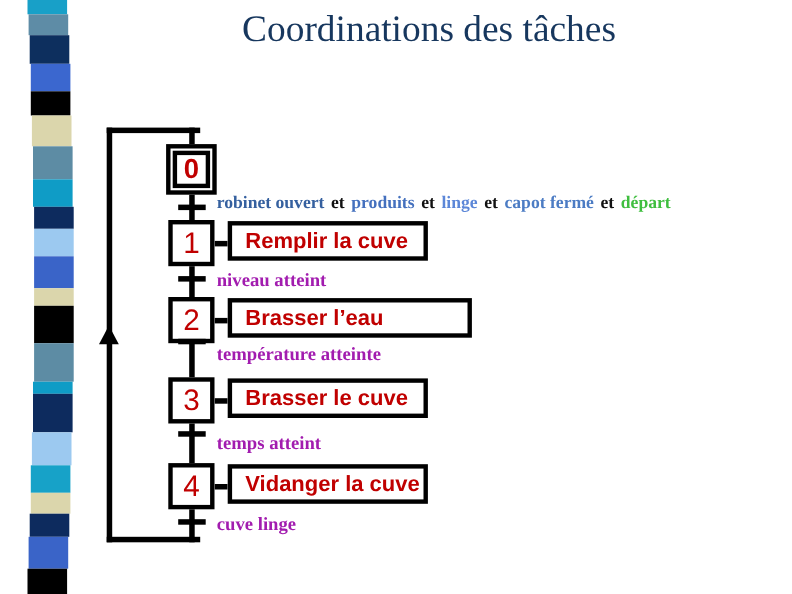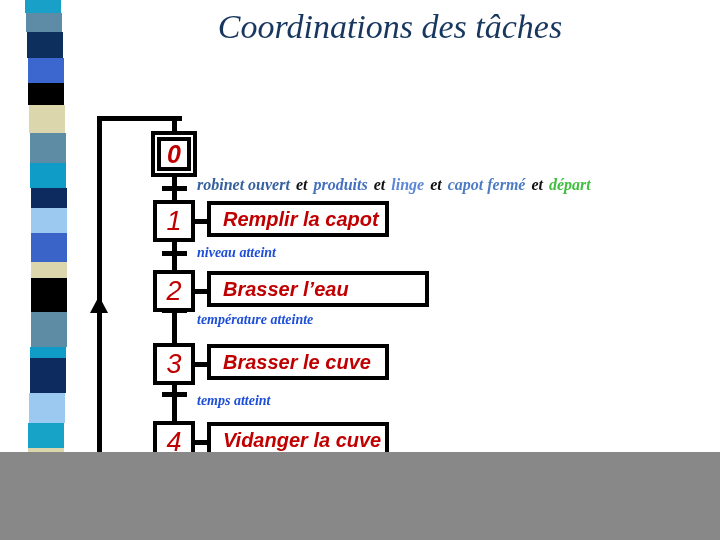--- a/index.html
+++ b/index.html
@@ -1,24 +1,23 @@
 <!DOCTYPE html>
 <html lang="fr"><head>
 <meta charset="utf-8">
 <style>
   * { box-sizing: border-box; margin: 0; padding: 0; }
   html,body { background:#888; }
   .slide {
     position: relative;
-    width: 720px; height: 452px;
+    width: 720px; height: 540px;
     margin: 0 auto;
     background: #ffffff;
     overflow: hidden;
     font-family: "Liberation Sans", sans-serif;
-    font-style: italic;
   }
   
   .strip { position:absolute; left:25px; top:0; width:36px; height:540px; }
   .strip-block { width:100%; }
   
   .title {
     position:absolute; left:95px; top:8px; width:590px;
     text-align:center;
     font-family:"Liberation Serif", serif;
     font-weight:400;
@@ -72,21 +71,21 @@
   .cond {
     position:absolute; left:197px; top:176px;
     font-family:"Liberation Serif", serif;
     font-weight:bold; font-size:16px;
     white-space:nowrap; z-index:2;
   }
   .cond span { margin-right:6px; }
   .trans-label {
     position:absolute; left:197px;
     font-family:"Liberation Serif", serif;
-    font-weight:bold; font-size:14px; color:#1d4ed8;
+    font-weight:bold; font-size:17px; color:#a21caf;
     white-space:nowrap; z-index:2;
   }
 </style>
 </head>
 <body>
 
 <div class="slide">
 
   <div class="strip" id="strip">
       <div class="strip-block" style="height: 13px; background: rgb(24, 160, 200); transform: translateX(0px);"></div>
@@ -126,21 +125,21 @@
   </div>
 
   <div class="tick" style="left:162px; top:186px;"></div>
   <div class="cond" id="condition"><span style="color: rgb(53, 96, 159);">robinet ouvert</span><span style="color: rgb(17, 17, 17);">et</span><span style="color: rgb(68, 112, 190);">produits</span><span style="color: rgb(17, 17, 17);">et</span><span style="color: rgb(92, 135, 216);">linge</span><span style="color: rgb(17, 17, 17);">et</span><span style="color: rgb(76, 124, 196);">capot fermé</span><span style="color: rgb(17, 17, 17);">et</span><span style="color: rgb(63, 190, 63);">départ</span></div>
 
   <div id="rows">
       <div class="step-box" style="top: 200px;">
         <span>1</span>
       </div>
       <div class="link" style="left: 195px; top: 219px; width: 12px;"></div>
-      <div class="action-box" style="top: 201px; width: 182px;">Remplir la capot</div>
+      <div class="action-box" style="top: 201px; width: 182px;">Remplir la cuve</div>
       <div class="tick" style="left: 162px; top: 251px;"></div>
       <div class="trans-label" style="top: 245px;">niveau atteint</div>
       <div class="step-box" style="top: 270px;">
         <span>2</span>
       </div>
       <div class="link" style="left: 195px; top: 289px; width: 12px;"></div>
       <div class="action-box" style="top: 271px; width: 222px;">Brasser l’eau</div>
       <div class="tick" style="left: 162px; top: 308px;"></div>
       <div class="trans-label" style="top: 312px;">température atteinte</div>
       <div class="step-box" style="top: 343px;">

